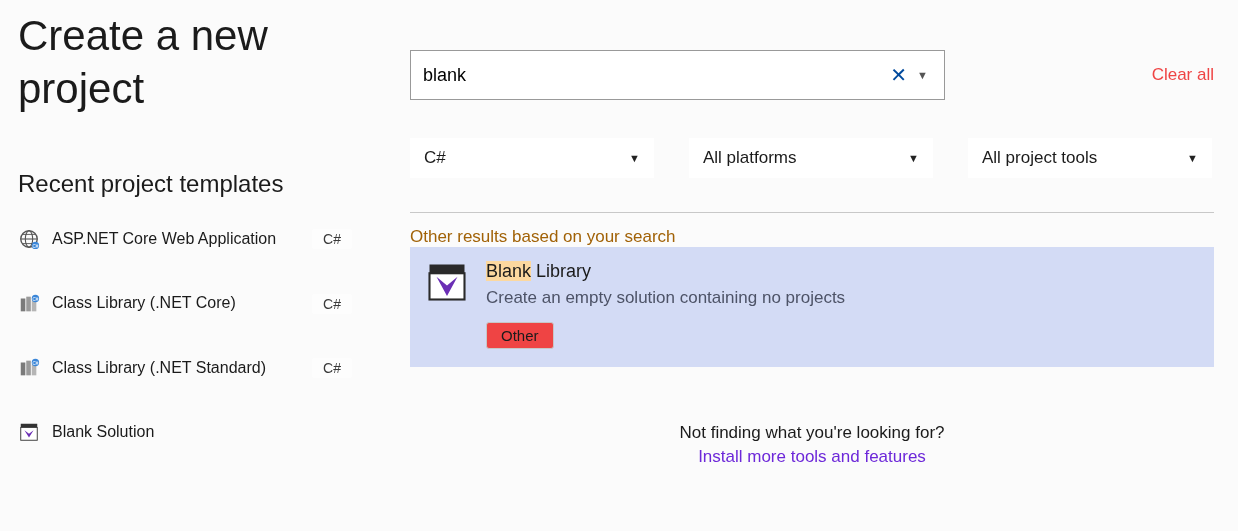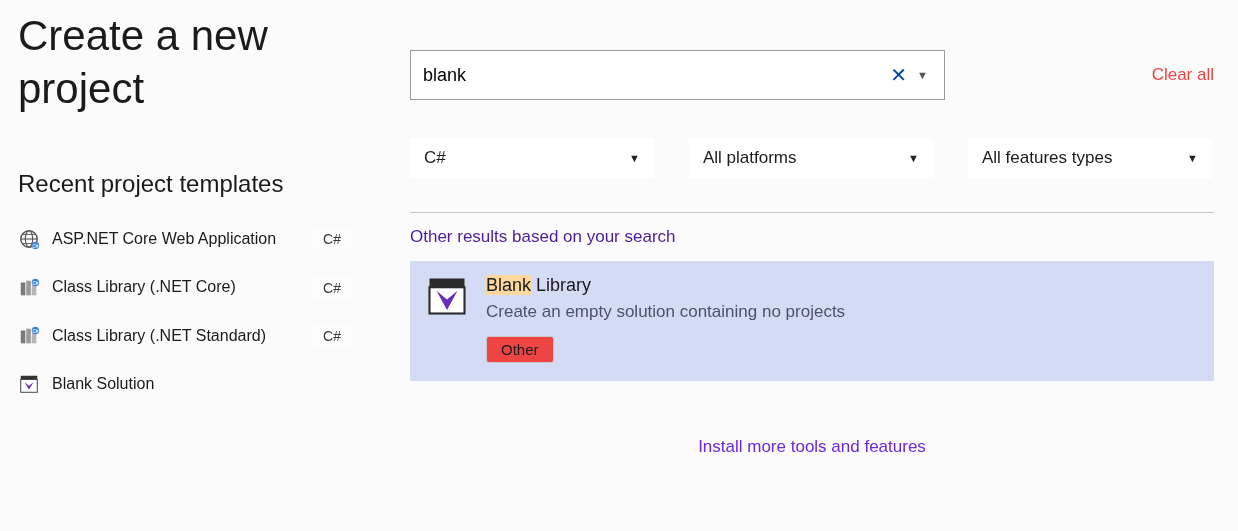--- a/index.html
+++ b/index.html
@@ -20,21 +20,21 @@
     font-size: 42px;
     font-weight: 400;
     line-height: 1.25;
     margin-bottom: 55px;
   }
   .recent-heading {
     font-size: 24px;
     font-weight: 400;
     margin-bottom: 30px;
   }
-  .recent-list { display: flex; flex-direction: column; gap: 26px; }
+  .recent-list { display: flex; flex-direction: column; gap: 42px; }
   .recent-item {
     display: flex;
     align-items: center;
     gap: 12px;
   }
   .recent-icon {
     width: 22px;
     height: 22px;
     flex-shrink: 0;
     display: flex;
@@ -121,22 +121,21 @@
     font-size: 17px;
     color: #3a3a3a;
     margin-bottom: 16px;
   }
   .divider {
     border-top: 1px solid #c8c8c8;
     margin-bottom: 14px;
   }
   .other-heading {
     font-size: 17px;
-    color: #4c1d95;
-    margin-bottom: 14px;
+    color: #a16207;
   }
   .result-card {
     background: #d3dbf5;
     padding: 14px 16px 18px 16px;
     display: flex;
     gap: 18px;
   }
   .result-icon {
     width: 42px;
     height: 42px;
@@ -251,21 +250,21 @@
     <div class="filter-row">
       <div class="filter-dd">
         <span>C#</span>
         <span class="caret">▼</span>
       </div>
       <div class="filter-dd">
         <span>All platforms</span>
         <span class="caret">▼</span>
       </div>
       <div class="filter-dd">
-        <span>All features types</span>
+        <span>All project tools</span>
         <span class="caret">▼</span>
       </div>
     </div>
 
     <div class="divider"></div>
     <div class="other-heading">Other results based on your search</div>
 
     <div class="result-card">
       <span class="result-icon">
         <svg viewBox="0 0 24 24" width="42" height="42">
@@ -275,16 +274,17 @@
           </svg>
       </span>
       <div class="result-body">
         <div class="result-title"><span class="hl">Blank</span><span> Library</span></div>
         <div class="result-desc">Create an empty solution containing no projects</div>
         <span class="result-tag">Other</span>
       </div>
     </div>
 
     <div class="footer-block">
+      <div class="footer-q">Not finding what you're looking for?</div>
       <div class="footer-link">Install more tools and features</div>
     </div>
   </div>
 </div>
 
 </body></html>

